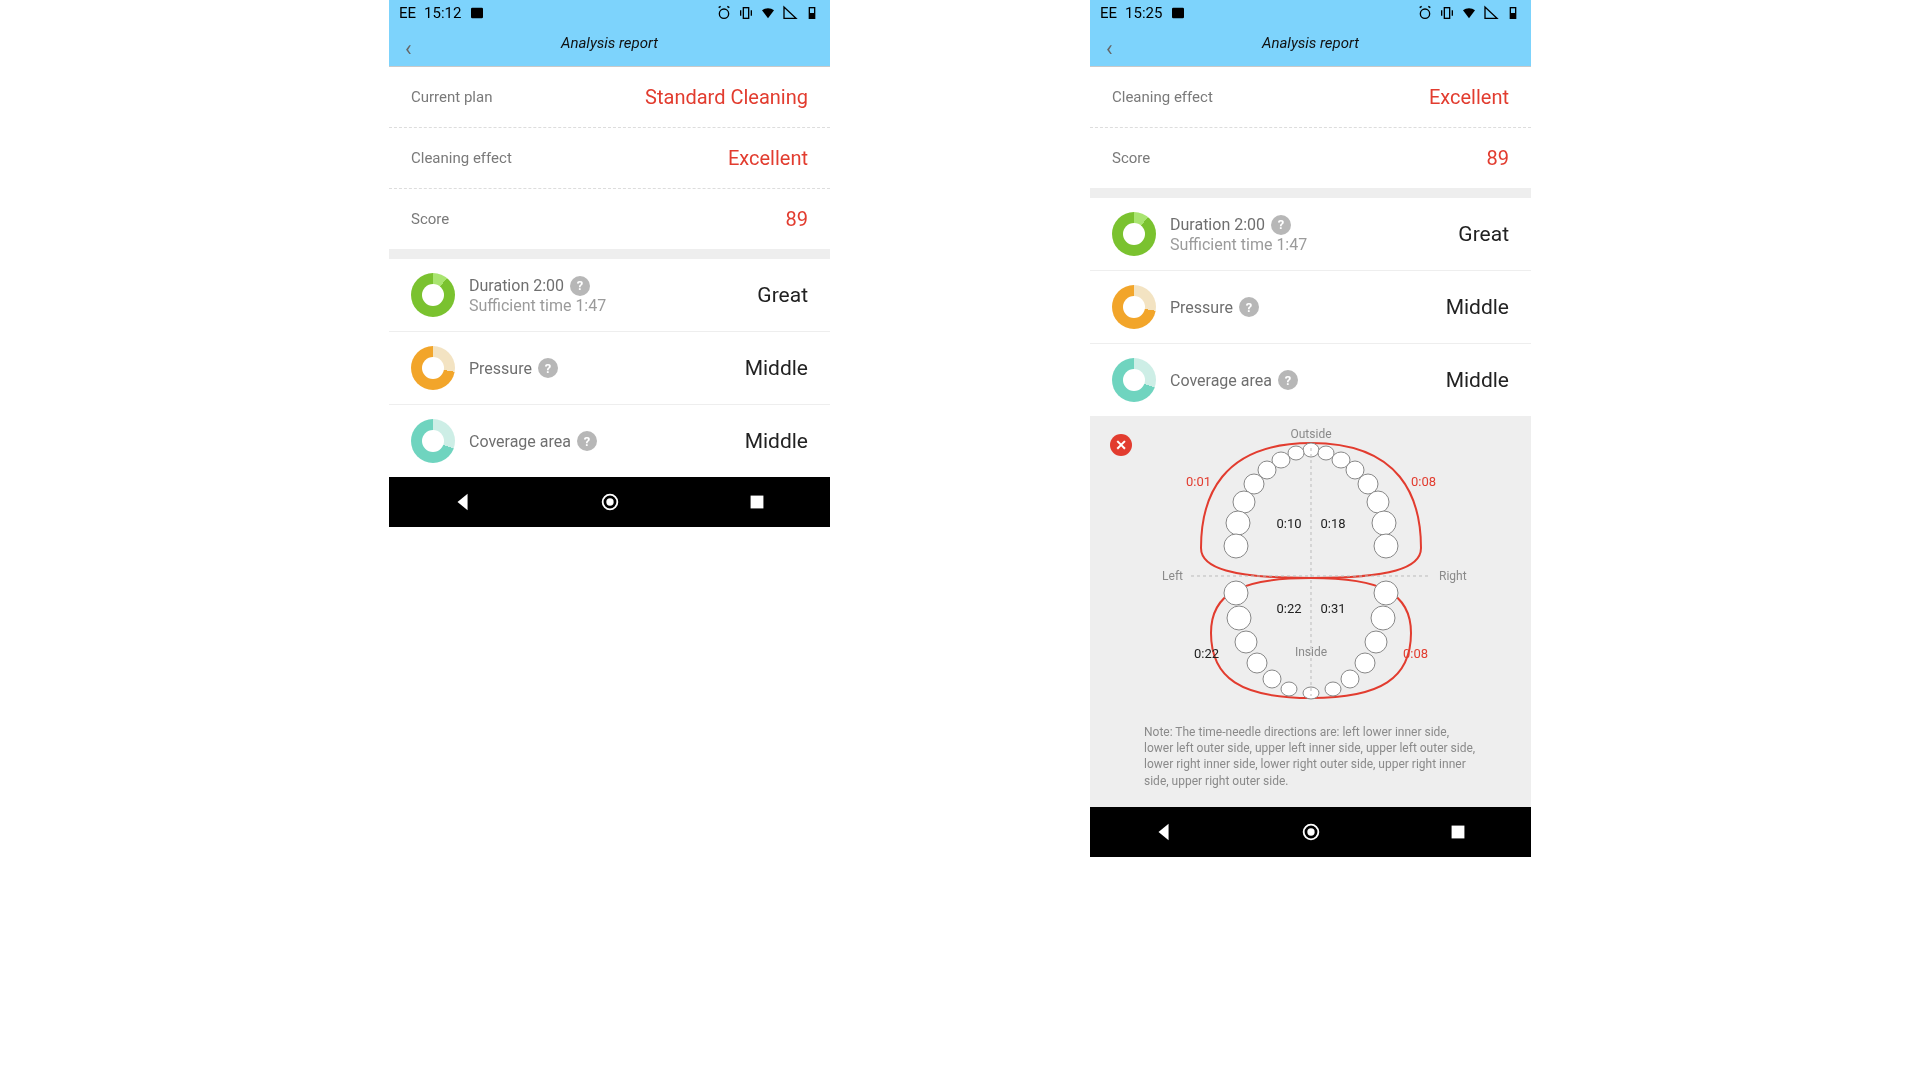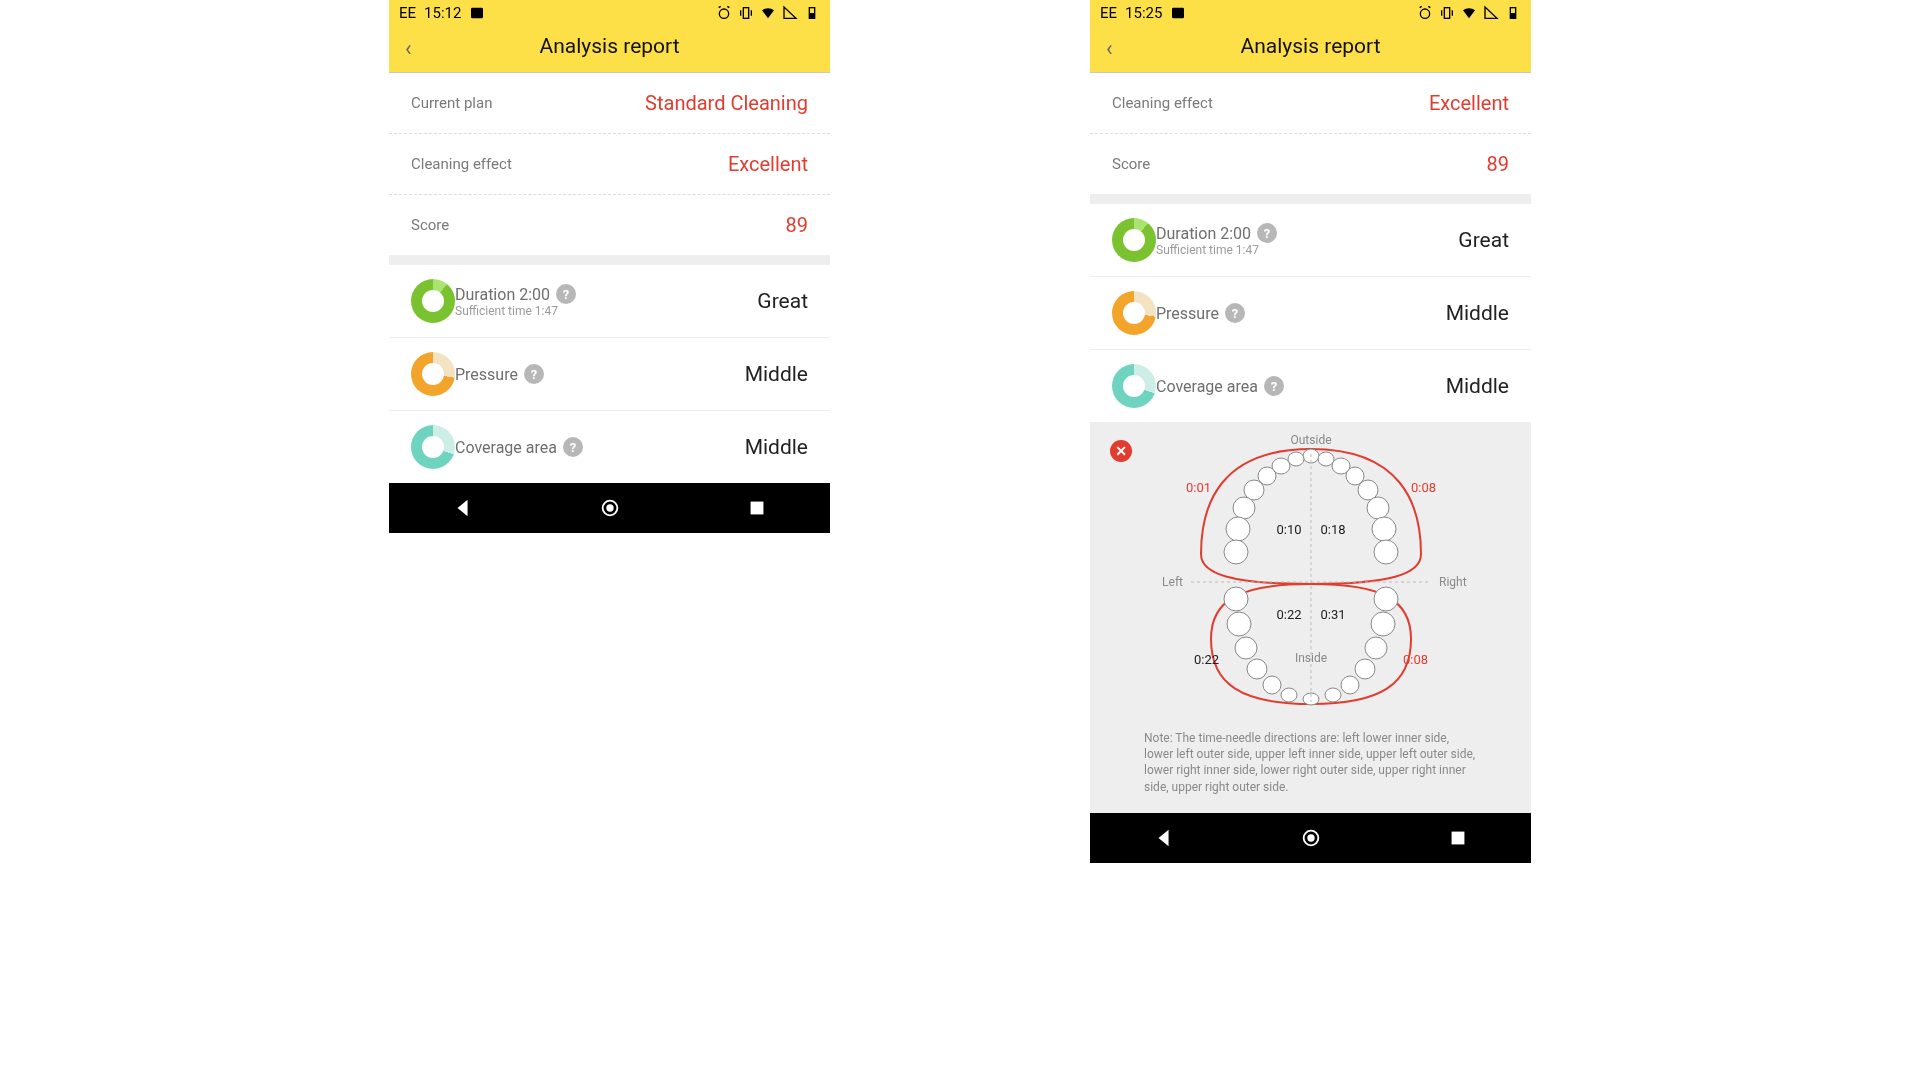--- a/index.html
+++ b/index.html
@@ -10,21 +10,21 @@
     height: 1080px;
     overflow: hidden;
     display: flex;
     justify-content: center;
     align-items: flex-start;
     gap: 260px;
     padding-top: 0;
   }
   .phone {
     width: 441px;
-    background: #fde047;
+    background: #7dd3fc;
     display: flex;
     flex-direction: column;
     position: relative;
   }
   .statusbar {
     display: flex;
     justify-content: space-between;
     align-items: center;
     padding: 4px 10px 2px 10px;
     font-size: 15px;
@@ -42,51 +42,52 @@
     border-bottom: 1px solid #c9c9c9;
   }
   .appbar .back {
     position:absolute;
     left:16px;
     top:12px;
     font-size:22px;
     color:#666;
     cursor:pointer;
   }
-  .appbar .title { font-size:21px; color:#111; }
+  .appbar .title { font-size:15px; color:#111;font-style:italic; }
   .section { background:#fff; }
   .kv-row {
     display:flex;
     justify-content:space-between;
     align-items:center;
     padding: 18px 22px;
     font-size:15px;
     border-bottom: 1px dashed #ddd;
   }
   .kv-row:last-child { border-bottom:none; }
   .kv-label { color:#7a7a7a; }
   .kv-value { color:#e23c2f; font-size:20px; }
   .gap { height:10px; background:#eee; }
   .metric-row {
     display:flex;
     align-items:center;
     padding: 14px 22px;
     border-bottom:1px solid #eee;
+    gap:14px;
   }
   .donut { width:44px; height:44px; border-radius:50%; position:relative; flex-shrink:0; }
   .donut::after {
     content:"";
     position:absolute;
     inset:11px;
     background:#fff;
     border-radius:50%;
   }
   .metric-body { flex:1; display:flex; flex-direction:column; }
   .metric-title { color:#6f6f6f; font-size:16px; display:flex; align-items:center; gap:6px; }
-  .metric-sub { color:#9b9b9b; font-size:12px; }
+  .metric-sub { color:#9b9b9b; font-size:16px; }
   .metric-value { color:#222; font-size:21px; }
   .help {
     width:20px; height:20px; border-radius:50%;
     background:#b7b7b7; color:#fff; font-size:13px;
     display:inline-flex; align-items:center; justify-content:center;
     font-weight:bold;
   }
   .notice {
     background:#eee;
     padding: 16px 22px 220px 22px;

